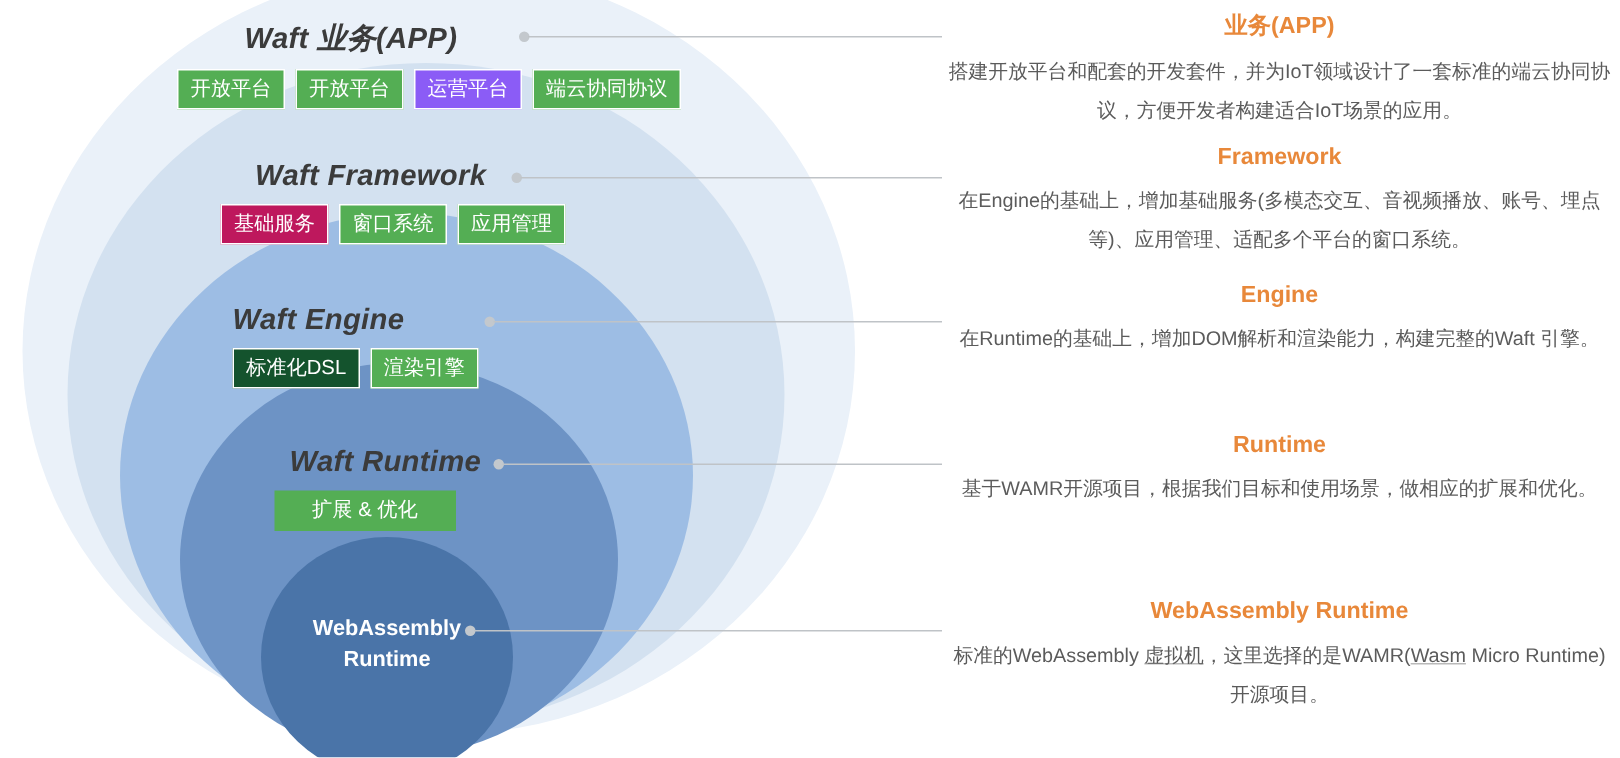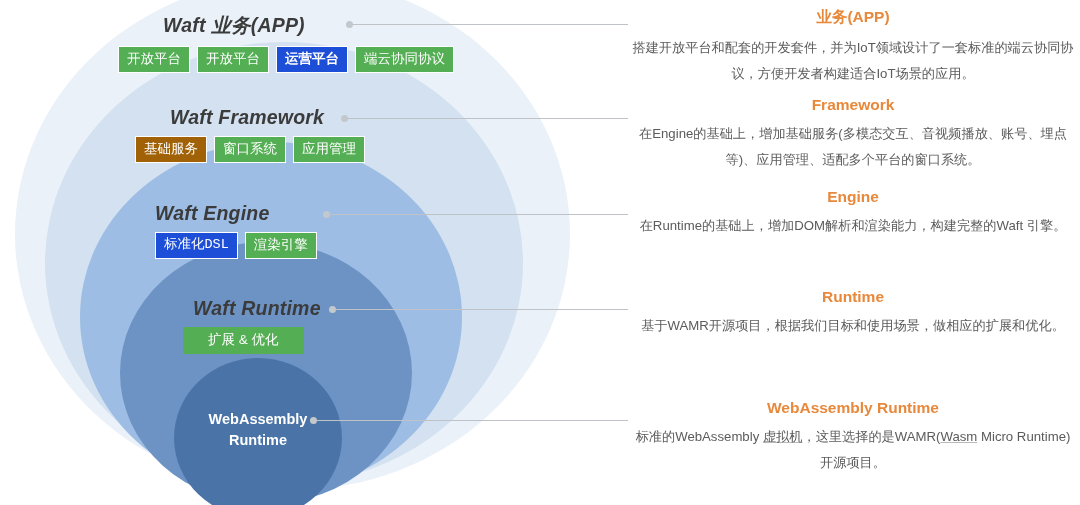--- a/index.html
+++ b/index.html
@@ -146,38 +146,38 @@
     <div class="ring" id="ring3" style="background: rgb(157, 189, 228);"></div>
     <div class="ring" id="ring4" style="background: rgb(109, 147, 197);"></div>
     <div class="ring" id="ring5" style="background: rgb(74, 116, 168);"></div>
   </div>
 
   <div class="layer" id="layer-app">
     <div class="layer-title">Waft 业务(APP)</div>
     <div class="tag-row">
       <span class="tag" style="background: rgb(84, 174, 84);">开放平台</span>
       <span class="tag" style="background: rgb(84, 174, 84);">开放平台</span>
-      <span class="tag" style="background: #1d4ed8; font-weight: bold;">运营平台</span>
+      <span class="tag" style="background: #8b5cf6;">运营平台</span>
       <span class="tag" style="background: rgb(84, 174, 84);">端云协同协议</span>
     </div>
   </div>
 
   <div class="layer" id="layer-framework">
     <div class="layer-title">Waft Framework</div>
     <div class="tag-row">
-      <span class="tag" style="background: #a16207;">基础服务</span>
+      <span class="tag" style="background: #be185d; margin-left: 12px;">基础服务</span>
       <span class="tag" style="background: rgb(84, 174, 84);">窗口系统</span>
       <span class="tag" style="background: rgb(84, 174, 84);">应用管理</span>
     </div>
   </div>
 
   <div class="layer" id="layer-engine">
     <div class="layer-title">Waft Engine</div>
     <div class="tag-row">
-      <span class="tag" style="background: #1d4ed8; font-family: Liberation Mono, monospace;">标准化DSL</span>
+      <span class="tag" style="background: #14532d;">标准化DSL</span>
       <span class="tag" style="background: rgb(84, 174, 84);">渲染引擎</span>
     </div>
   </div>
 
   <div class="layer" id="layer-runtime">
     <div class="layer-title">Waft Runtime</div>
     <div class="tag-row">
       <span class="tag noborder" style="padding-left: 24px; padding-right: 24px; background: rgb(84, 174, 84);">扩展 &amp; 优化</span>
     </div>
   </div>

